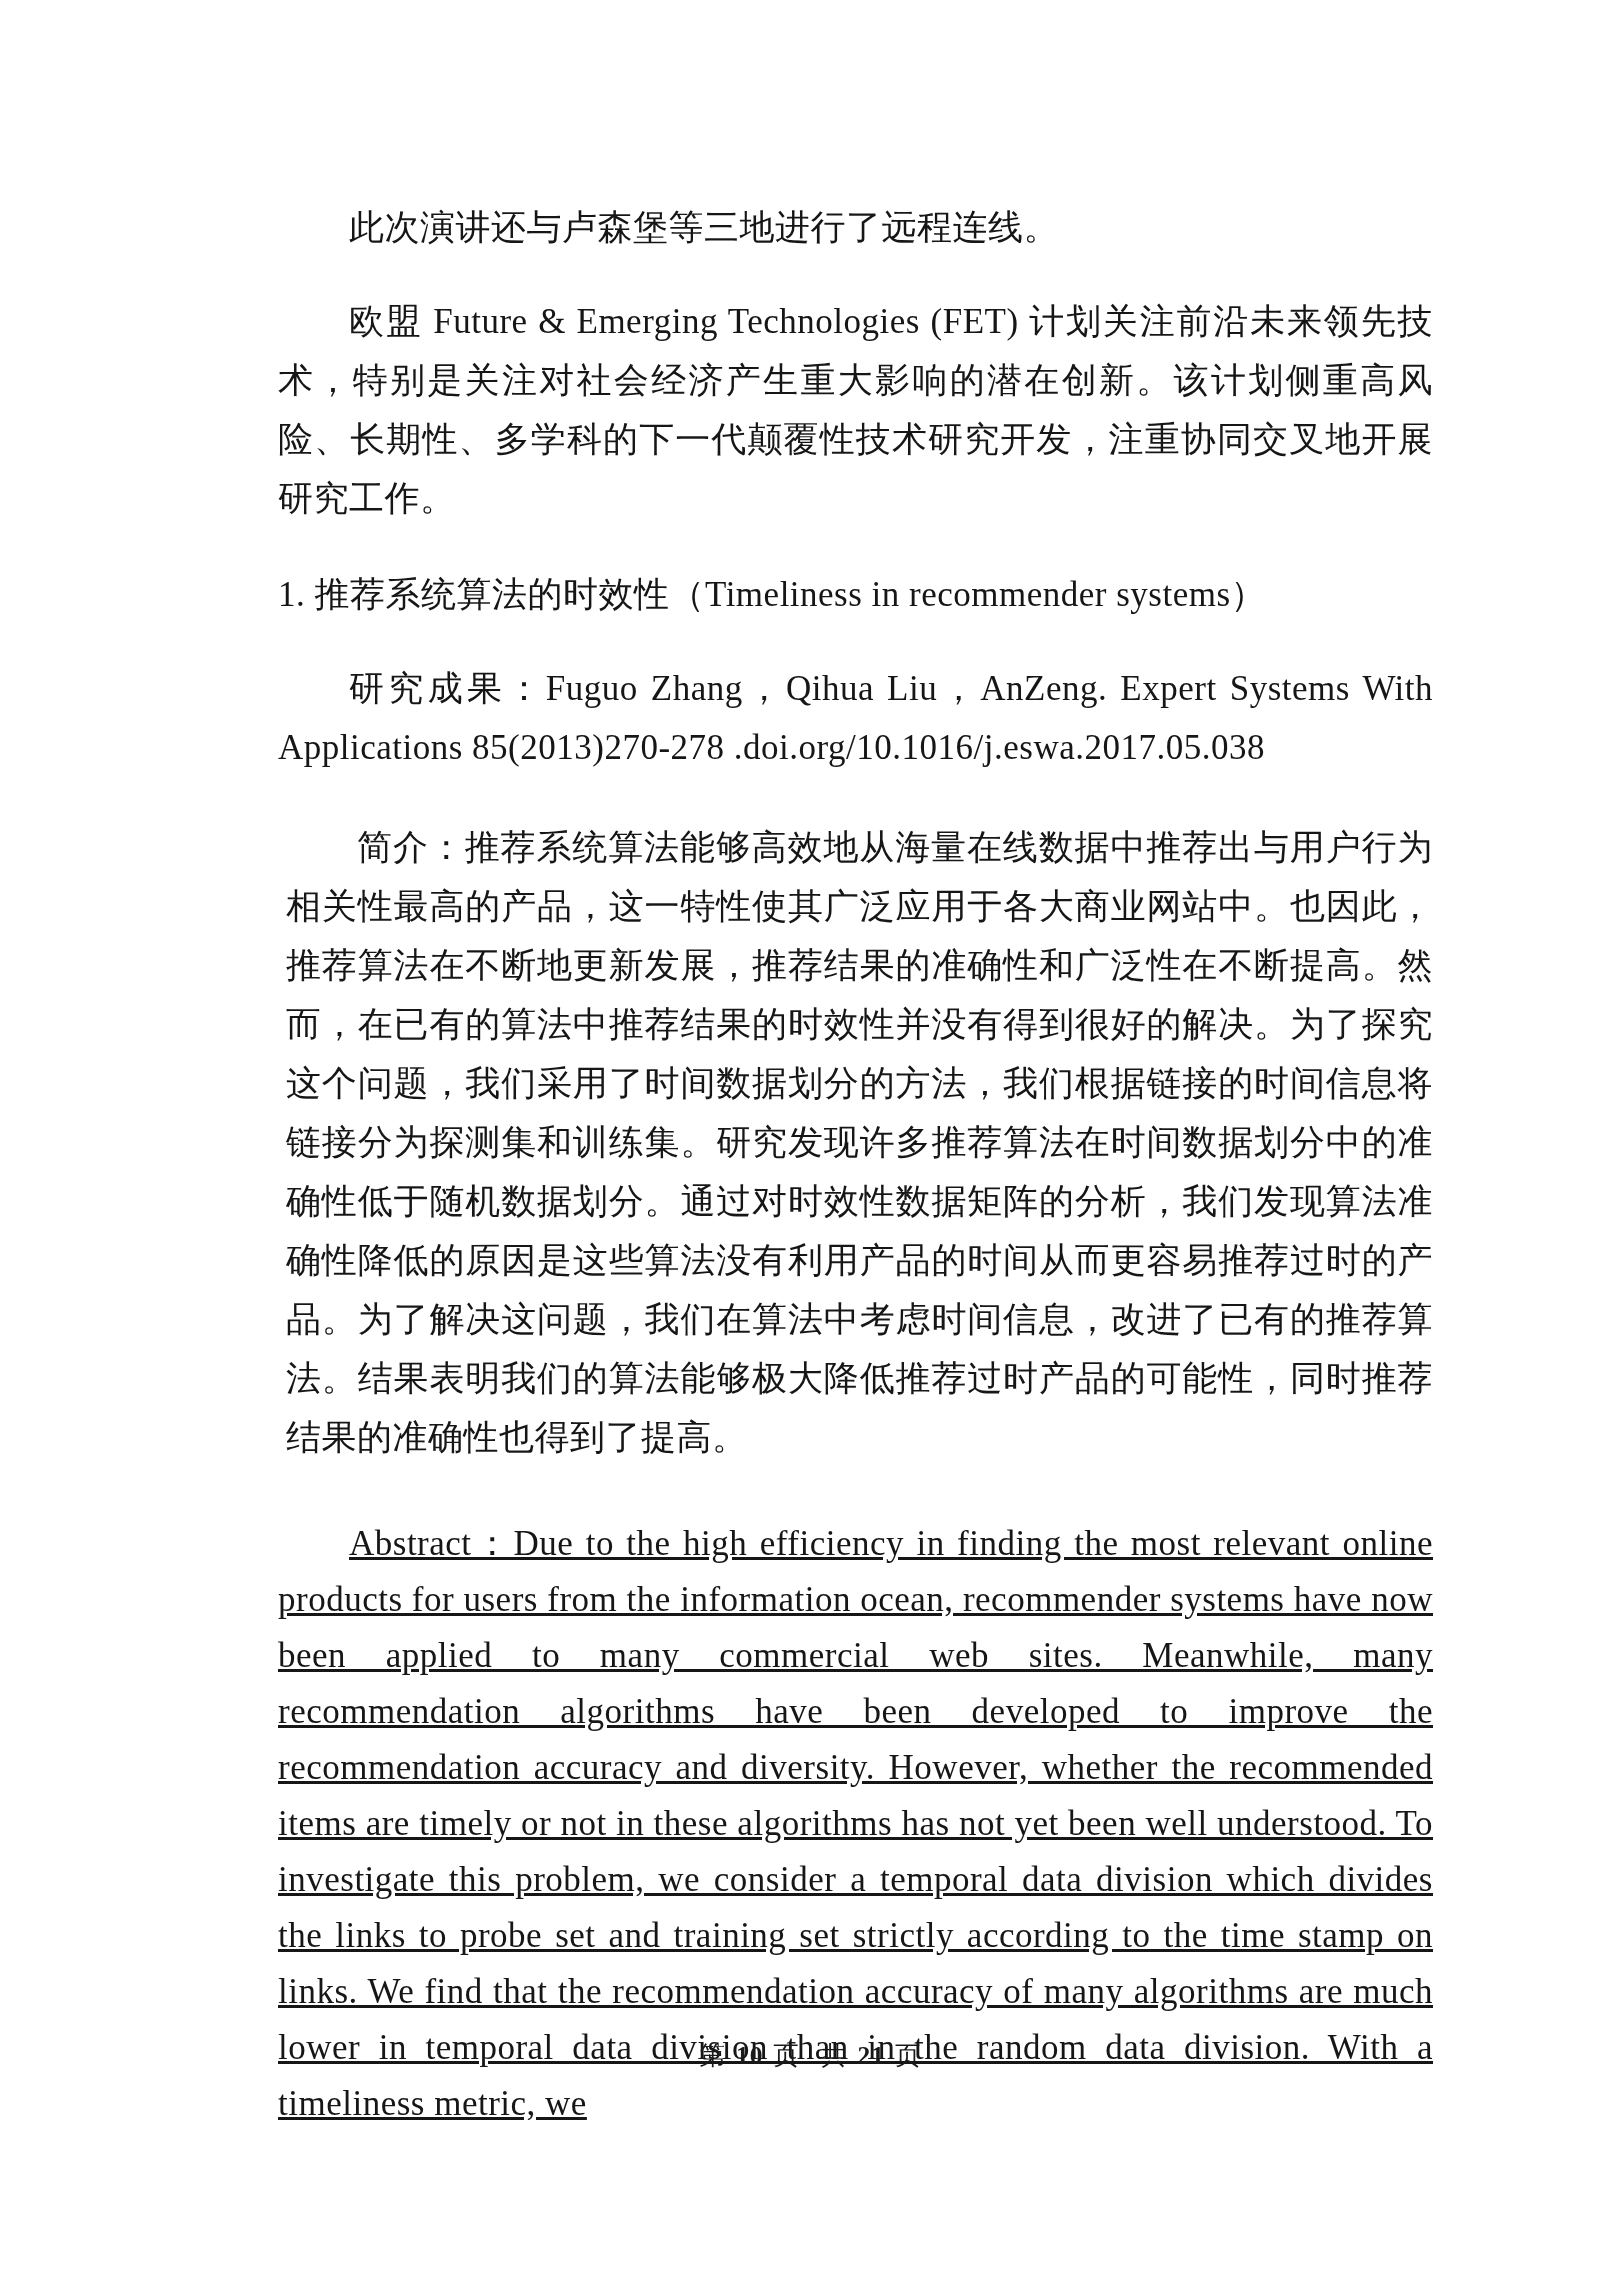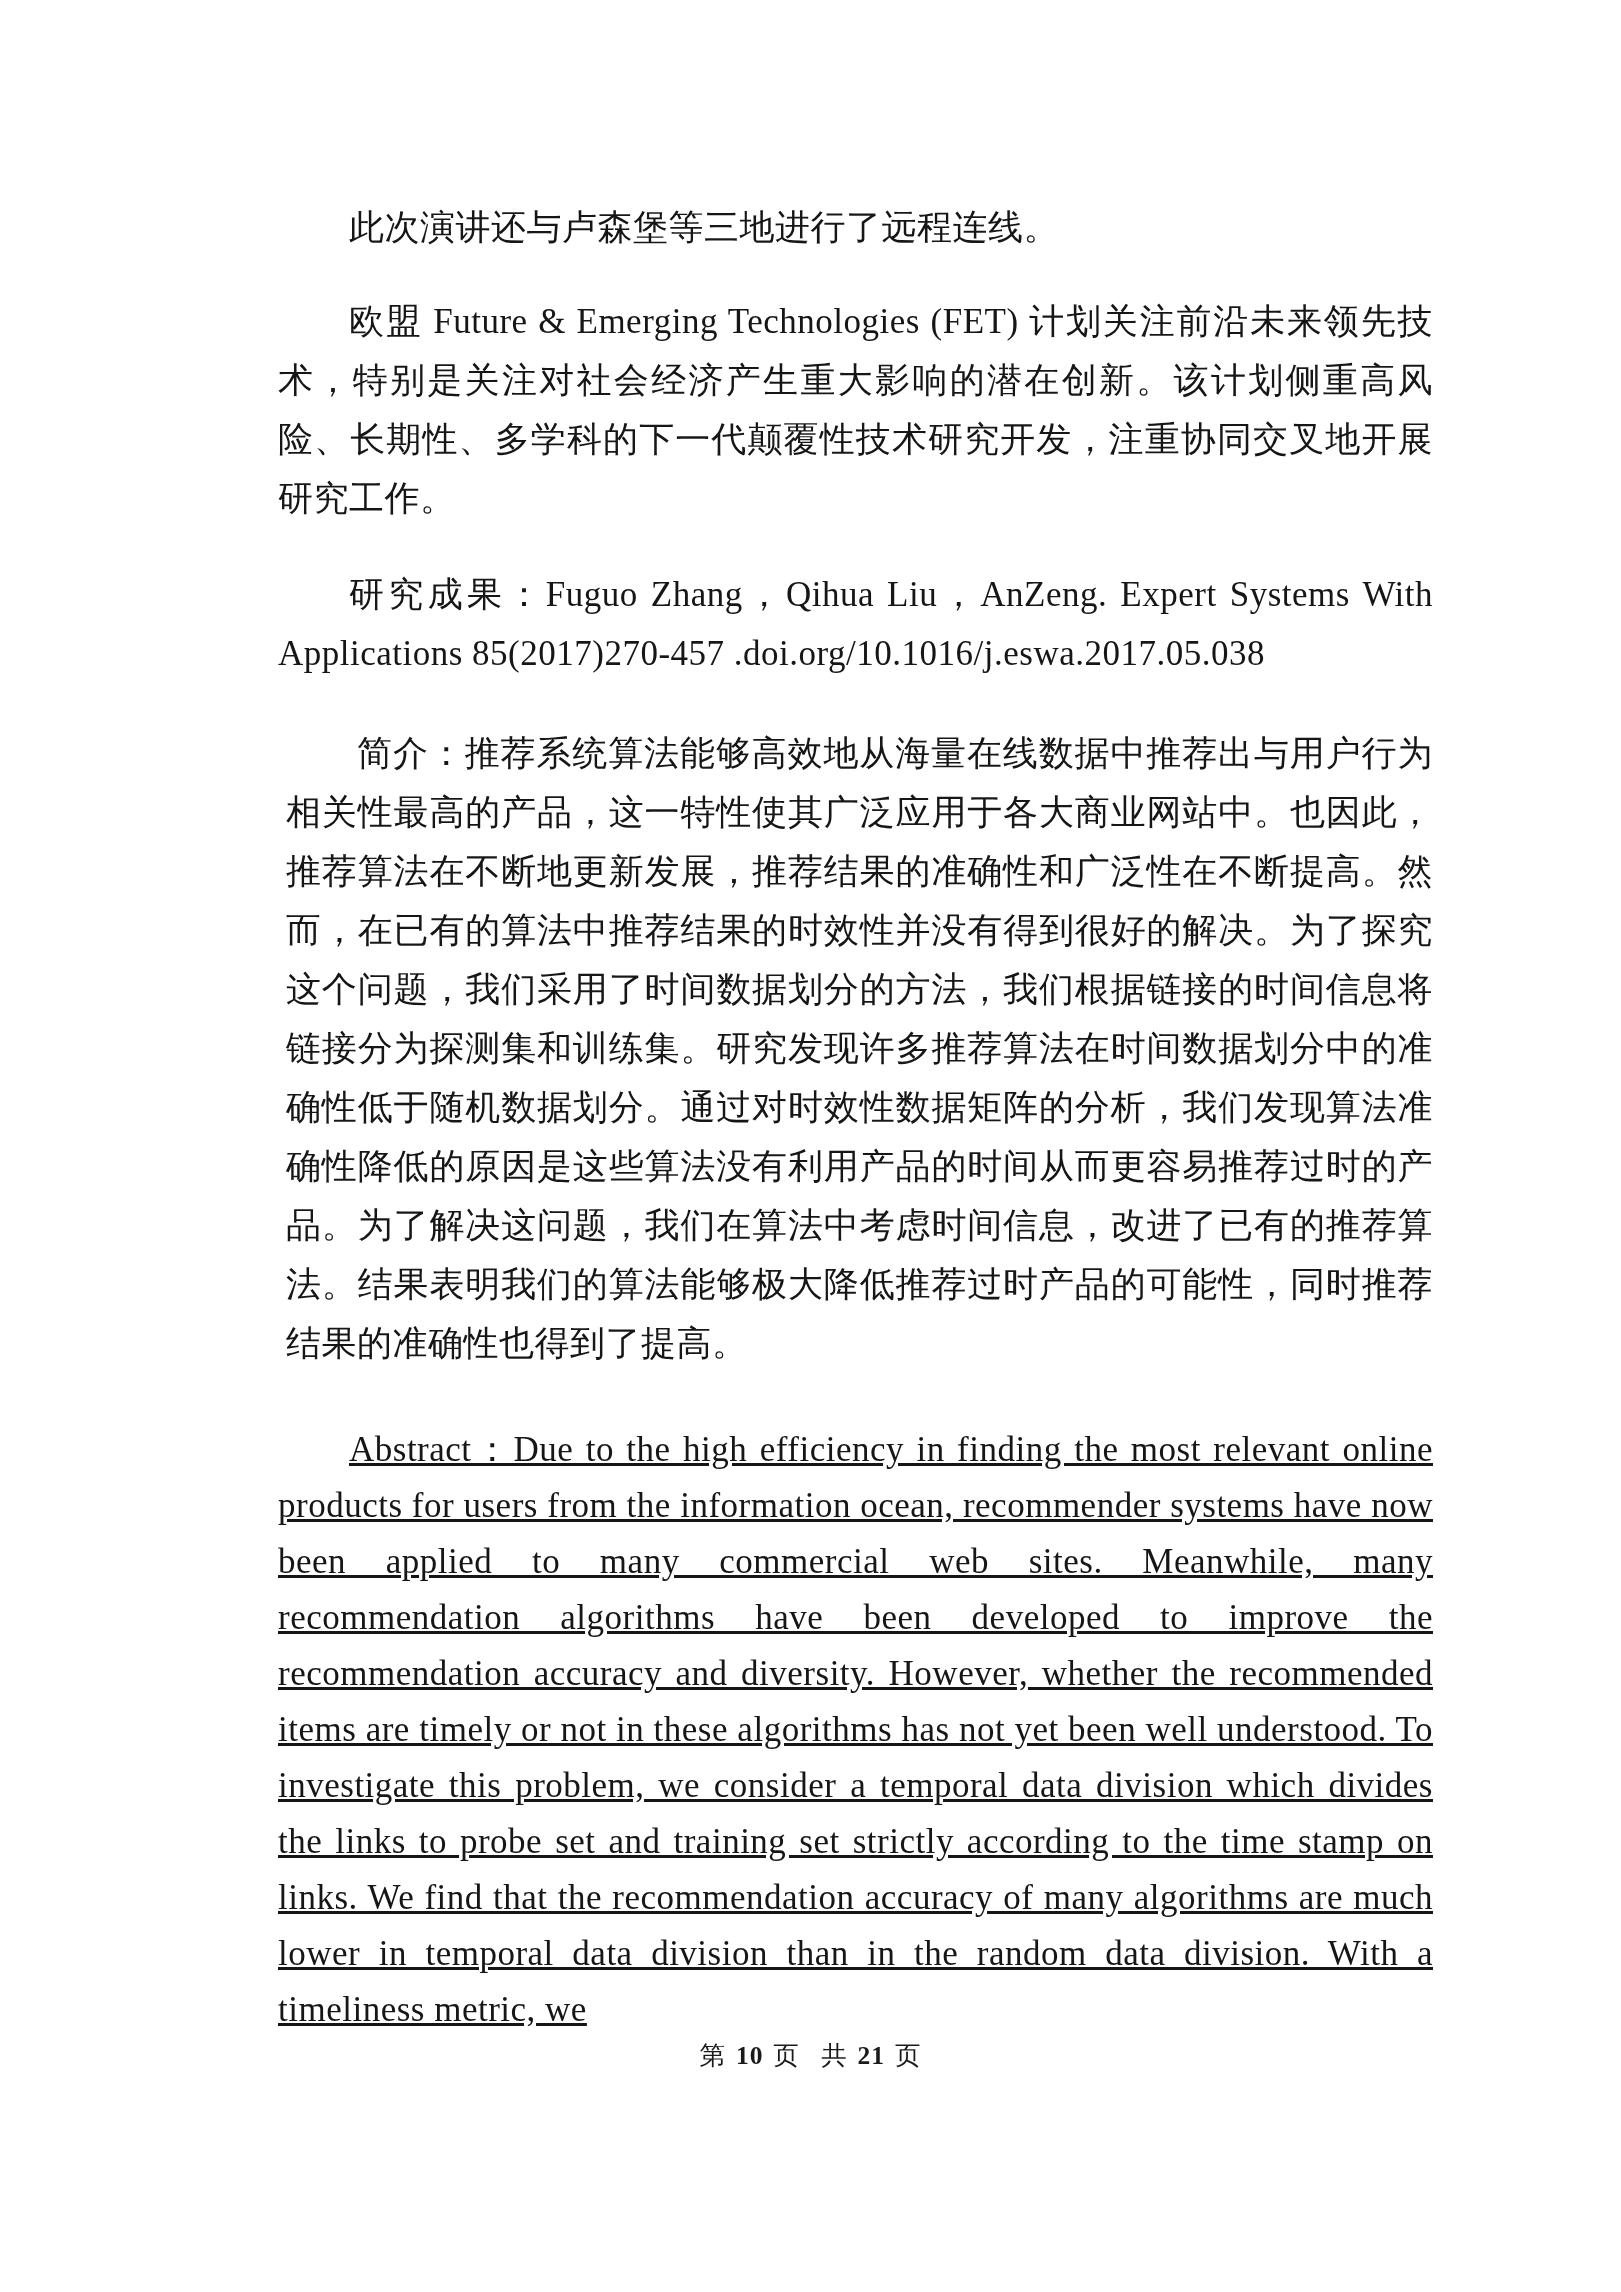--- a/index.html
+++ b/index.html
@@ -86,22 +86,23 @@
 <body>
 
 <div class="page">
   <div class="content">
 
     <p class="body indent para-remote">此次演讲还与卢森堡等三地进行了远程连线。</p>
 
     <p class="body indent">欧盟 Future &amp; Emerging Technologies (FET) 计划关注前沿未来领先技术，特别是关注对社会经济产生重大影响的潜在创新。该计划侧重高风险、长期性、多学科的下一代颠覆性技术研究开发，注重协同交叉地开展研究工作。</p>
 
 
+    <p class="body item-heading">1. 推荐系统算法的时效性（Timeliness in recommender systems）</p>
 
-    <p class="body indent para-achievement">研究成果：Fuguo Zhang，Qihua Liu，AnZeng. Expert Systems With Applications 85(2017)270-457 .doi.org/10.1016/j.eswa.2017.05.038</p>
+    <p class="body indent para-achievement">研究成果：Fuguo Zhang，Qihua Liu，AnZeng. Expert Systems With Applications 85(2013)270-278 .doi.org/10.1016/j.eswa.2017.05.038</p>
 
     <p class="body indent para-intro">简介：推荐系统算法能够高效地从海量在线数据中推荐出与用户行为相关性最高的产品，这一特性使其广泛应用于各大商业网站中。也因此，推荐算法在不断地更新发展，推荐结果的准确性和广泛性在不断提高。然而，在已有的算法中推荐结果的时效性并没有得到很好的解决。为了探究这个问题，我们采用了时间数据划分的方法，我们根据链接的时间信息将链接分为探测集和训练集。研究发现许多推荐算法在时间数据划分中的准确性低于随机数据划分。通过对时效性数据矩阵的分析，我们发现算法准确性降低的原因是这些算法没有利用产品的时间从而更容易推荐过时的产品。为了解决这问题，我们在算法中考虑时间信息，改进了已有的推荐算法。结果表明我们的算法能够极大降低推荐过时产品的可能性，同时推荐结果的准确性也得到了提高。</p>
 
     <p class="body indent para-abstract">Abstract：Due to the high efficiency in finding the most relevant online products for users from the information ocean, recommender systems have now been applied to many commercial web sites. Meanwhile, many recommendation algorithms have been developed to improve the recommendation accuracy and diversity. However, whether the recommended items are timely or not in these algorithms has not yet been well understood. To investigate this problem, we consider a temporal data division which divides the links to probe set and training set strictly according to the time stamp on links. We find that the recommendation accuracy of many algorithms are much lower in temporal data division than in the random data division. With a timeliness metric, we</p>
 
   </div>
 
   <div class="footer">
     <span>第</span><span class="num">10</span><span>页</span><span class="gap-left">共</span><span class="num">21</span><span>页</span>
   </div>

